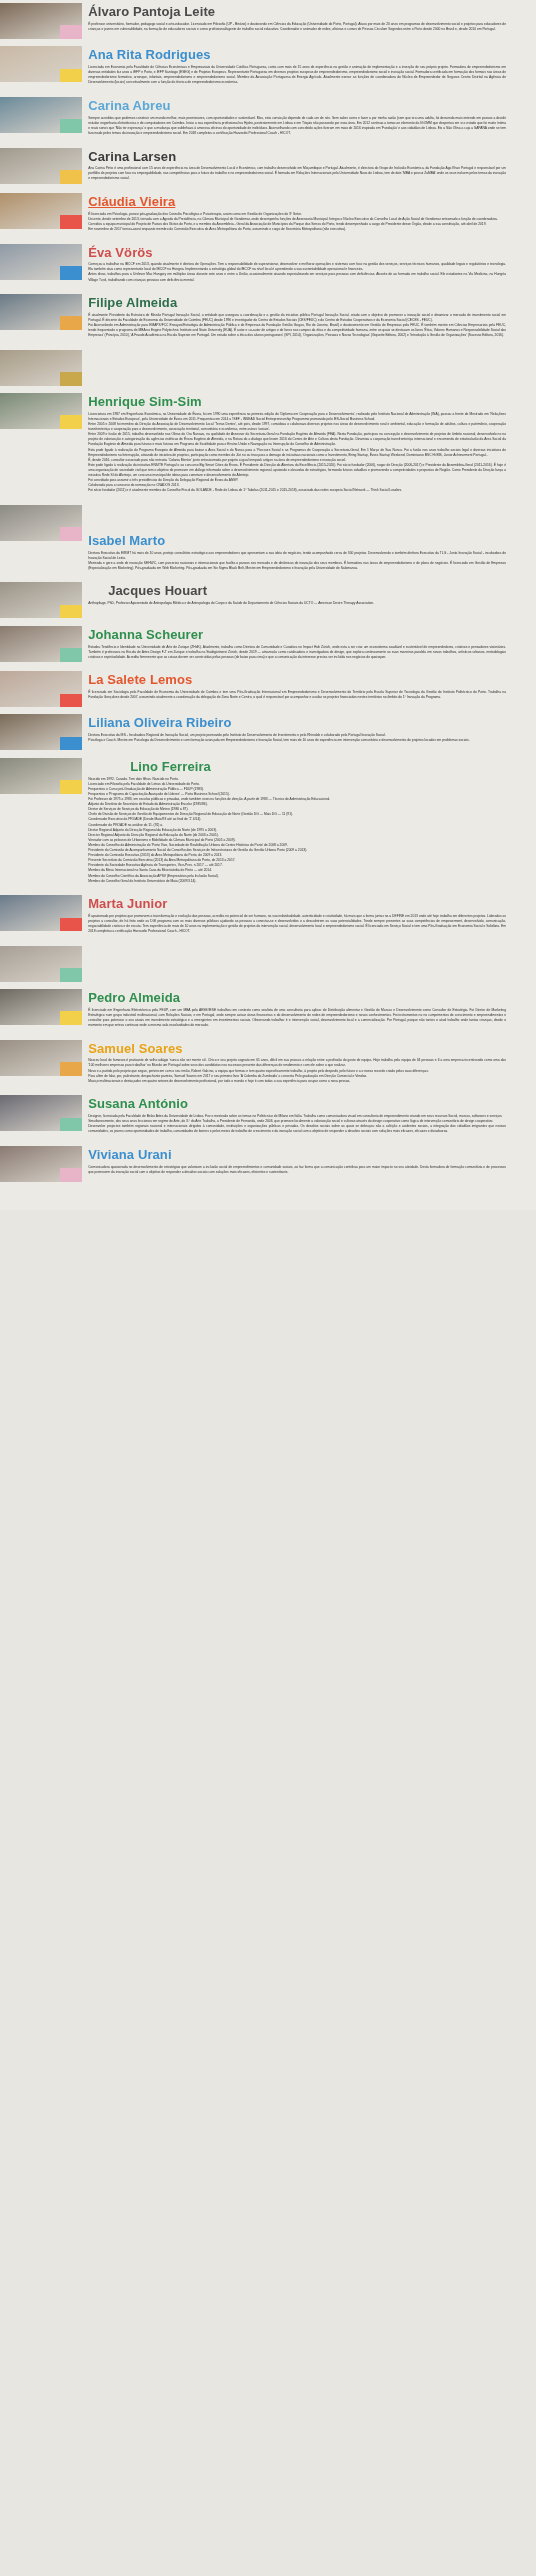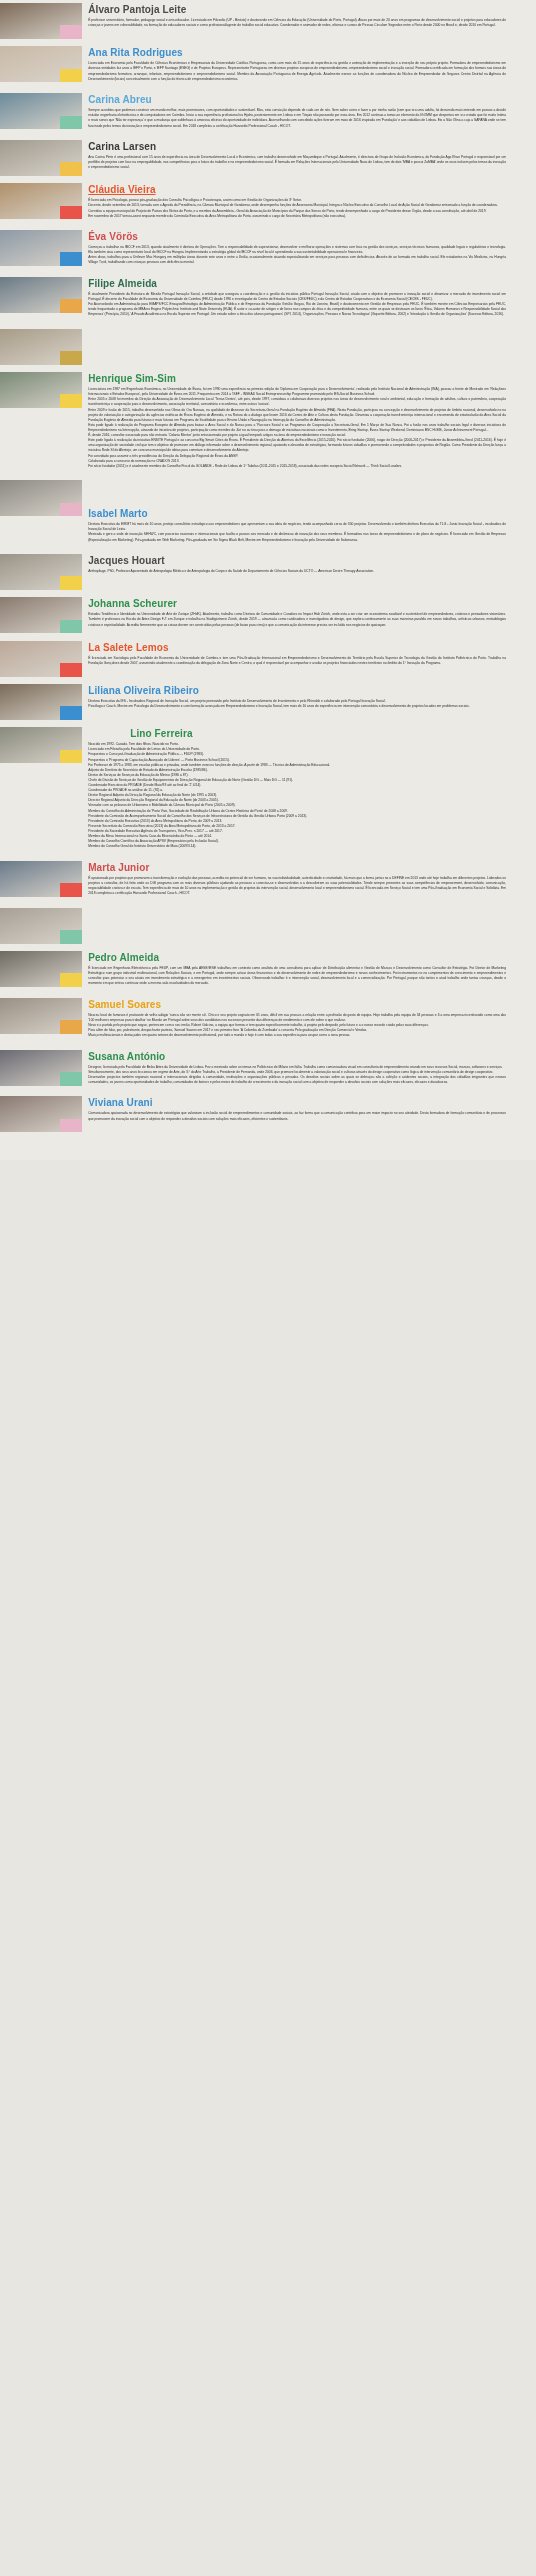--- a/index.html
+++ b/index.html
@@ -34,21 +34,21 @@
     height: 100%;
     display: block;
     position: absolute;
     top: 0; left: 0;
   }
   .entry-body {
     flex: 1;
     padding: 1px 31px 4.1px 6.2px;
   }
   .entry-name {
-    font-size: 10px;
+    font-size: 13px;
     font-weight: bold;
     line-height: 1.25;
     margin: 0 0 1.5px 0;
     letter-spacing: 0.1px;
   }
   .entry-bio {
     font-size: 3.3px;
     line-height: 1.55;
     color: #2b2b2b;
     text-align: justify;
@@ -179,21 +179,21 @@
 Mestrada e gere a sede de inovação SEHWC, com parcerias nacionais e internacionais que facilita o passos seu mercado e de dinâmicas de inovação dos seus membros. É formadora nas áreas de empreendedorismo e de plano de negócios. É licenciado em Gestão de Empresas (Especialização em Marketing). Pós-graduada em Web Marketing. Pós-graduada em Six Sigma Black Belt, Mestre em Empreendedorismo e Inovação pela Universidade de Salamanca.</div>
       </div>
     </div>
     <div class="spacer"></div>
     <div class="entry">
       <div class="entry-photo">
         <div class="ph" style="background: linear-gradient(160deg, rgb(154, 148, 136) 0%, rgb(217, 212, 203) 100%);"></div>
         <div style="position: absolute; right: 0px; bottom: 0px; width: 21.6px; height: 38%; background: rgb(242, 208, 74);"></div>
       </div>
       <div class="entry-body">
-        <div class="entry-name" style="color: rgb(74, 74, 74);">Jacques Houart</div>
+        <div class="entry-name" style="color: rgb(74, 74, 74); margin-left: 20px;">Jacques Houart</div>
         <div class="entry-bio">Anthopilage, PhD, Professor Aposentado de Antropologia Médica e de Antropologia do Corpo e da Saúde do Departamento de Ciências Sociais da UCTO — American Desire Therapy Association.</div>
       </div>
     </div>
     <div class="spacer"></div>
     <div class="entry">
       <div class="entry-photo">
         <div class="ph" style="background: linear-gradient(160deg, rgb(138, 122, 110) 0%, rgb(217, 212, 203) 100%);"></div>
         <div style="position: absolute; right: 0px; bottom: 0px; width: 21.6px; height: 38%; background: rgb(127, 199, 168);"></div>
       </div>
       <div class="entry-body">

